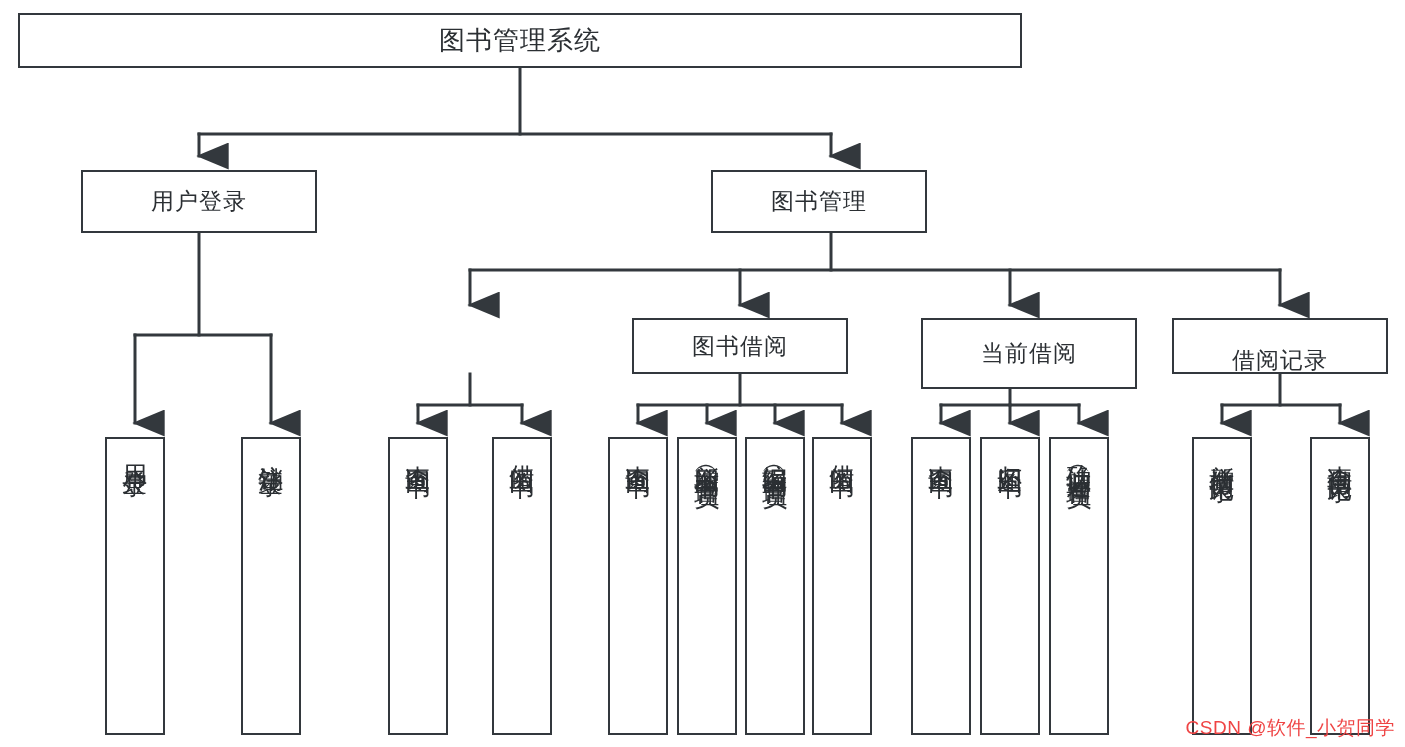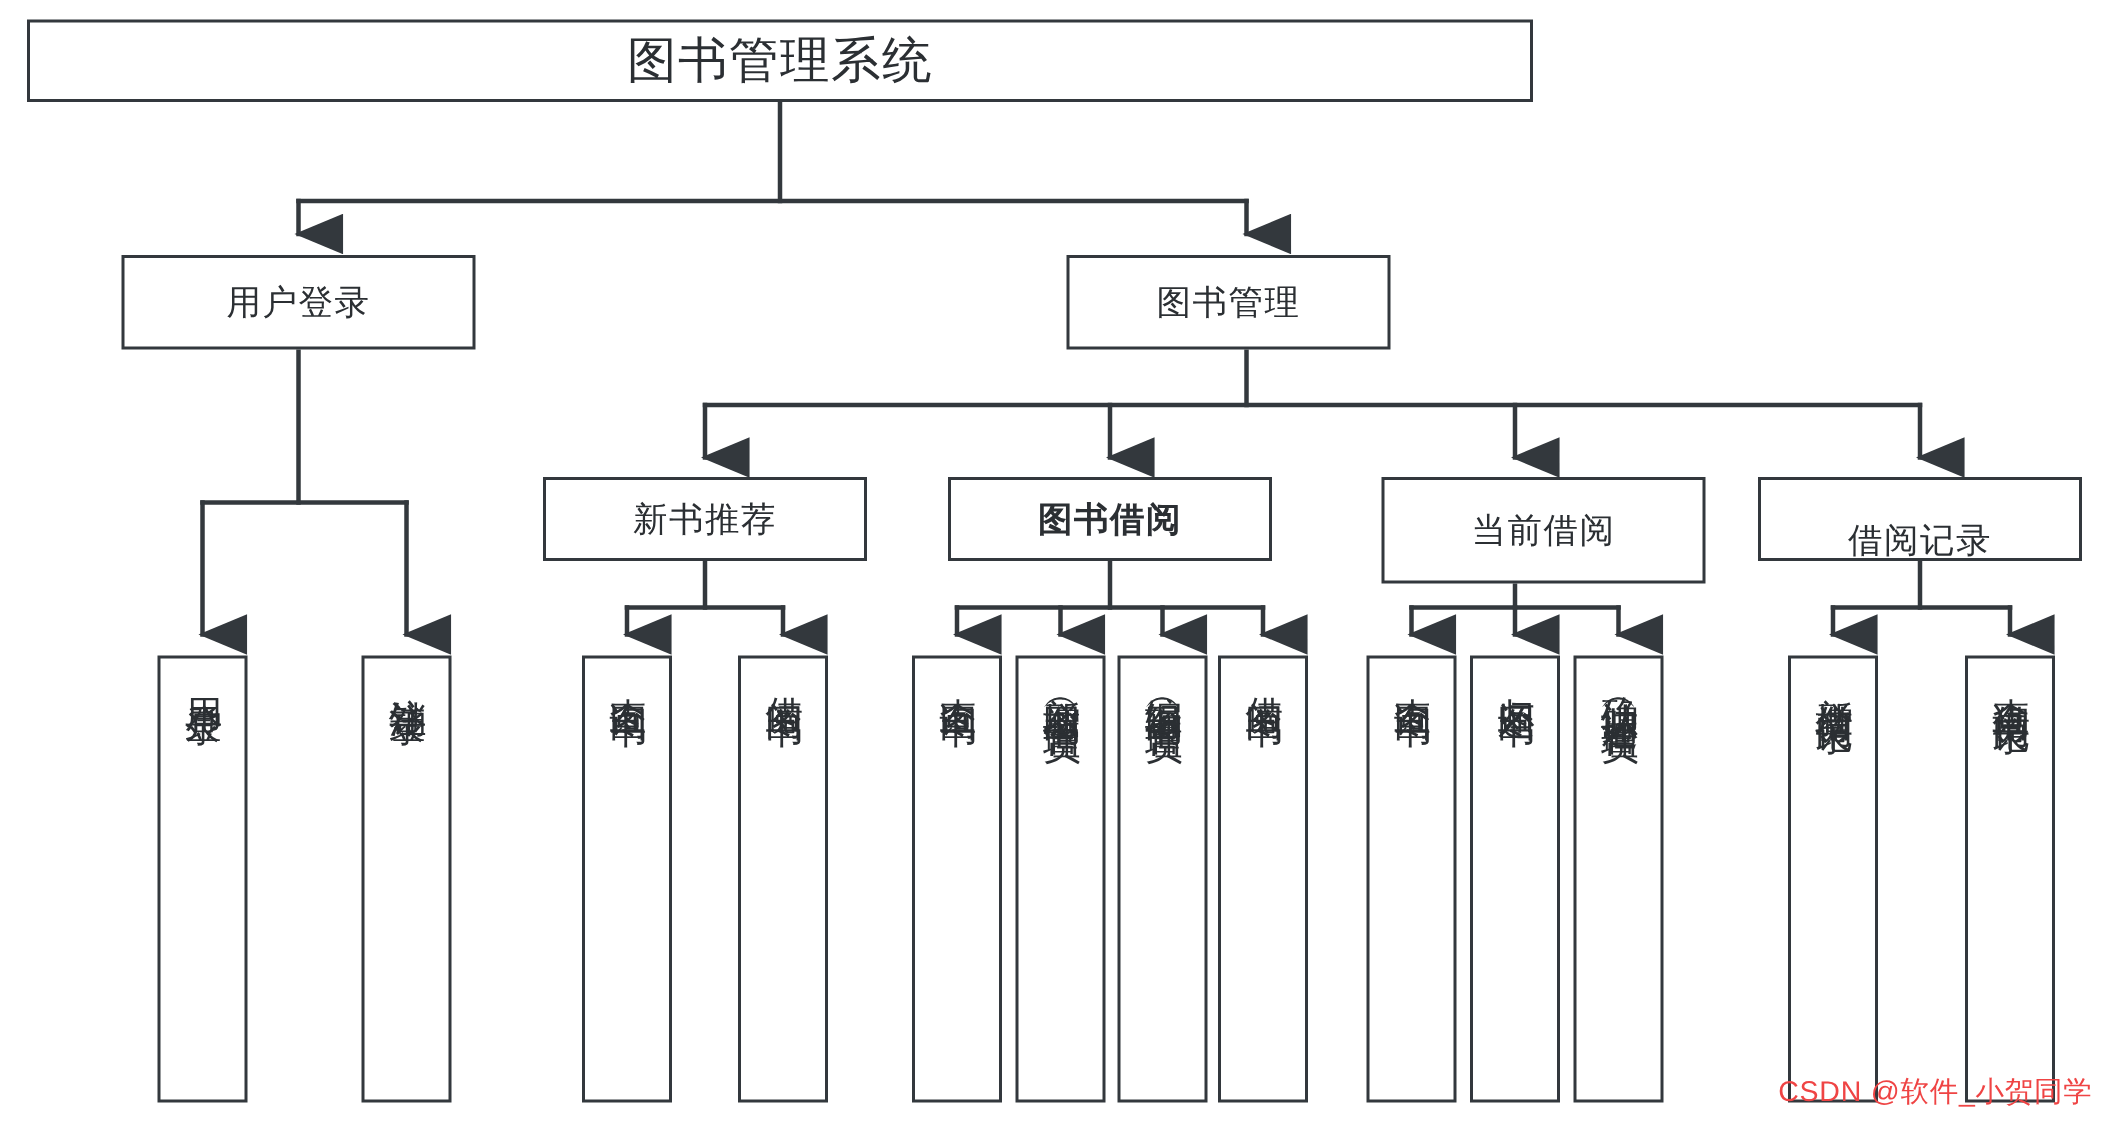--- a/index.html
+++ b/index.html
@@ -21,21 +21,21 @@
     display:flex;
     align-items:center;
     justify-content:center;
   }
   .node .label{
     color:#2b2f33;
     letter-spacing:1px;
     white-space:nowrap;
     line-height:1.05;
   }
-  .node.root .label{font-size:33px;}
+  .node.root .label{font-size:26px;}
   .node.lvl2 .label{font-size:23px;}
   .node.lvl3 .label{font-size:23px;}
 
   .node.leaf{
     align-items:flex-start;
     justify-content:center;
     padding-top:6px;
   }
   .node.leaf .label{
     writing-mode:vertical-rl;
@@ -119,24 +119,21 @@
     <span class="label">图书管理系统</span>
   </div>
 
   <div class="node lvl2" style="left:81px;top:170px;width:236px;height:63px;">
     <span class="label">用户登录</span>
   </div>
   <div class="node lvl2" style="left:711px;top:170px;width:216px;height:63px;">
     <span class="label">图书管理</span>
   </div>
 
-  <div class="node lvl3" style="left:362px;top:318px;width:216px;height:56px;">
-    <span class="label">新书推荐</span>
-  </div>
-  <div class="node lvl3" style="left:632px;top:318px;width:216px;height:56px;font-weight:bold;">
+  <div class="node lvl3" style="left:632px;top:318px;width:216px;height:56px;">
     <span class="label">图书借阅</span>
   </div>
   <div class="node lvl3" style="left:921px;top:318px;width:216px;height:71px;text-align:right;">
     <span class="label">当前借阅</span>
   </div>
   <div class="node lvl3" style="left:1172px;top:318px;width:216px;height:56px;align-items:flex-end;">
     <span class="label">借阅记录</span>
   </div>
 
   <div class="node leaf" style="left:105px;top:437px;width:60px;height:298px;">

